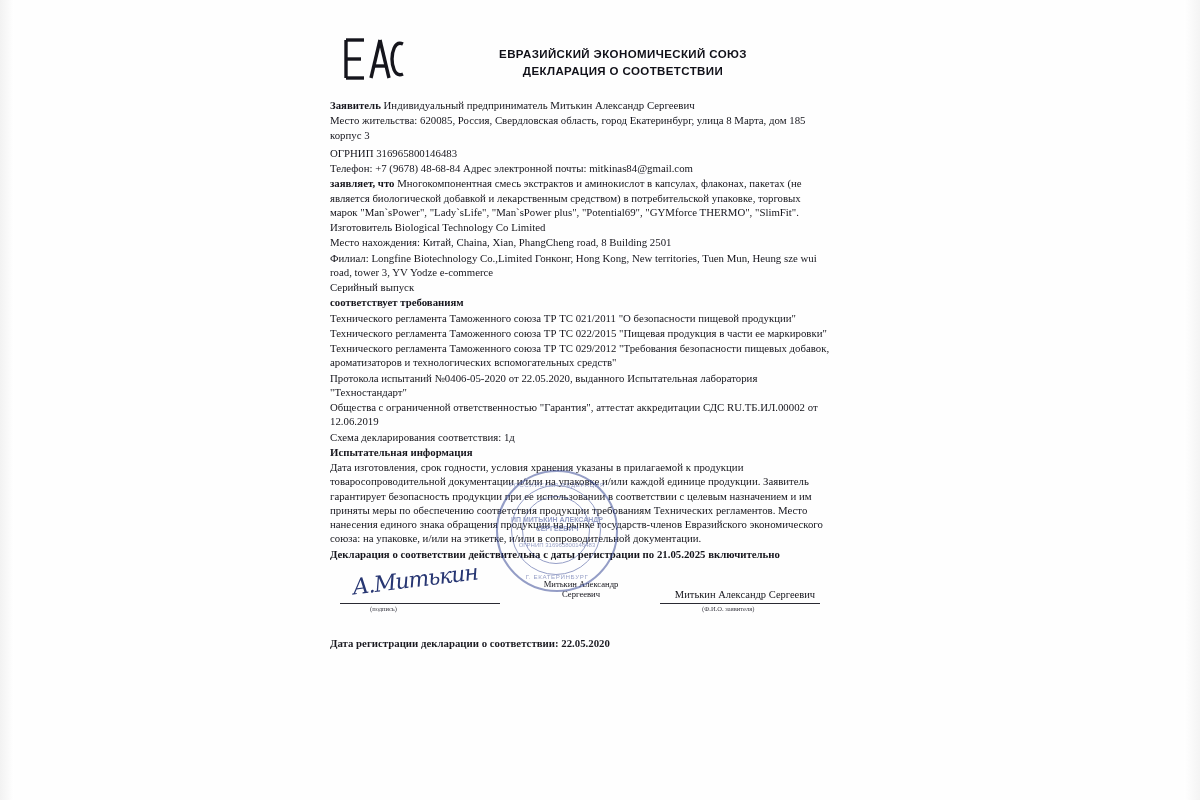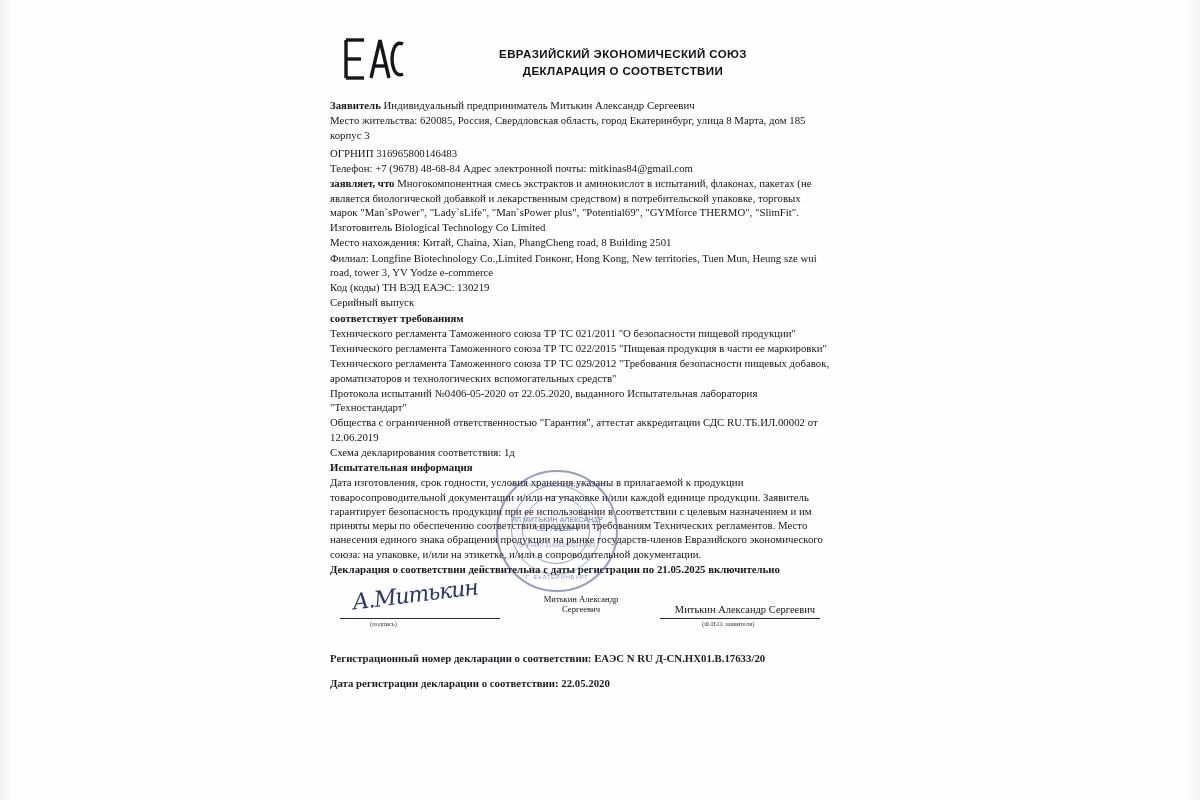--- a/index.html
+++ b/index.html
@@ -236,26 +236,25 @@
     </div>
 
     <div class="body-text">
 
       <p><span class="b">Заявитель</span> <span>Индивидуальный предприниматель Митькин Александр Сергеевич</span></p>
       <p>Место жительства: 620085, Россия, Свердловская область, город Екатеринбург, улица 8 Марта, дом 185 корпус 3</p>
       <div class="smallgap"></div>
       <p>ОГРНИП 316965800146483</p>
       <p>Телефон: +7 (9678) 48-68-84 Адрес электронной почты: mitkinas84@gmail.com</p>
 
-      <p><span class="b">заявляет, что</span> <span>Многокомпонентная смесь экстрактов и аминокислот в испытаний, флаконах, пакетах (не является биологической добавкой и лекарственным средством) в потребительской упаковке, торговых марок "Man`sPower", "Lady`sLife", "Man`sPower plus", "Potential69", "GYMforce THERMO", "SlimFit".</span></p>
+      <p><span class="b">заявляет, что</span> <span>Многокомпонентная смесь экстрактов и аминокислот в капсулах, флаконах, пакетах (не является биологической добавкой и лекарственным средством) в потребительской упаковке, торговых марок "Man`sPower", "Lady`sLife", "Man`sPower plus", "Potential69", "GYMforce THERMO", "SlimFit".</span></p>
 
       <p><span>Изготовитель</span> <span>Biological Technology Co Limited</span></p>
       <p>Место нахождения: Китай, Chaina, Xian, PhangCheng road, 8 Building 2501</p>
       <p>Филиал: Longfine Biotechnology Co.,Limited Гонконг, Hong Kong, New territories, Tuen Mun, Heung sze wui road, tower 3, YV Yodze e-commerce</p>
-      <p>Код (коды) ТН ВЭД ЕАЭС: 130219</p>
       <p>Серийный выпуск</p>
 
       <p class="b">соответствует требованиям</p>
       <p>Технического регламента Таможенного союза ТР ТС 021/2011 "О безопасности пищевой продукции"</p>
       <p>Технического регламента Таможенного союза ТР ТС 022/2015 "Пищевая продукция в части ее маркировки"</p>
       <p>Технического регламента Таможенного союза ТР ТС 029/2012 "Требования безопасности пищевых добавок, ароматизаторов и технологических вспомогательных средств"</p>
 
       <p>Протокола испытаний №0406-05-2020 от 22.05.2020, выданного Испытательная лаборатория "Техностандарт"</p>
       <p>Общества с ограниченной ответственностью "Гарантия", аттестат аккредитации СДС RU.ТБ.ИЛ.00002 от 12.06.2019</p>
       <p>Схема декларирования соответствия: 1д</p>
@@ -270,21 +269,20 @@
       <div class="handwriting">А.Митькин</div>
       <div class="sig-line"></div>
       <div class="sig-caption left">(подпись)</div>
       <div class="sig-name-center">Митькин Александр Сергеевич</div>
       <div class="sig-line2"></div>
       <div class="sig-name-right">Митькин Александр Сергеевич</div>
       <div class="sig-caption right">(Ф.И.О. заявителя)</div>
     </div>
 
     <div class="footer-lines">
-      <p class="reg-num"><span class="b">Регистрационный номер декларации о соответствии:</span> <span class="b">ЕАЭС N RU Д-CN.НХ01.В.17633/20</span></p>
       <p><span class="b">Дата регистрации декларации о соответствии:</span> <span class="b">22.05.2020</span></p>
     </div>
 
   </div>
 
   <div class="stamp">
     <div class="ring-inner"></div>
     <div class="ring-inner2"></div>
     <div class="stamp-top">РОССИЙСКАЯ ФЕДЕРАЦИЯ</div>
     <div class="stamp-mid">ИП МИТЬКИН АЛЕКСАНДР СЕРГЕЕВИЧ</div>

